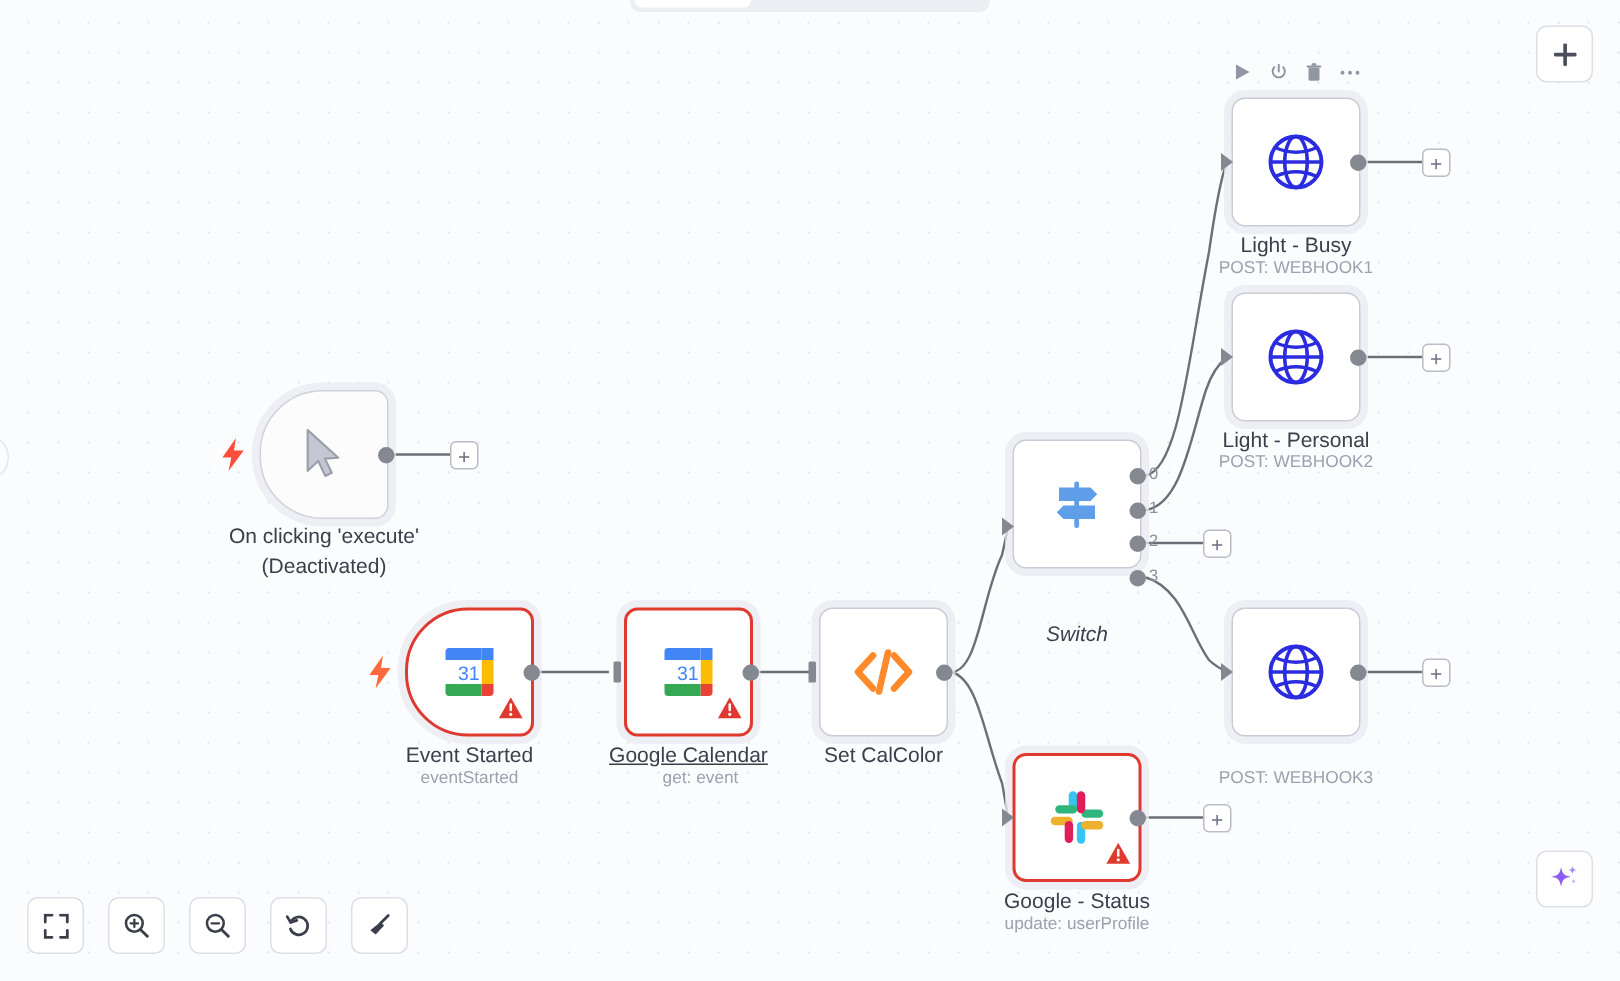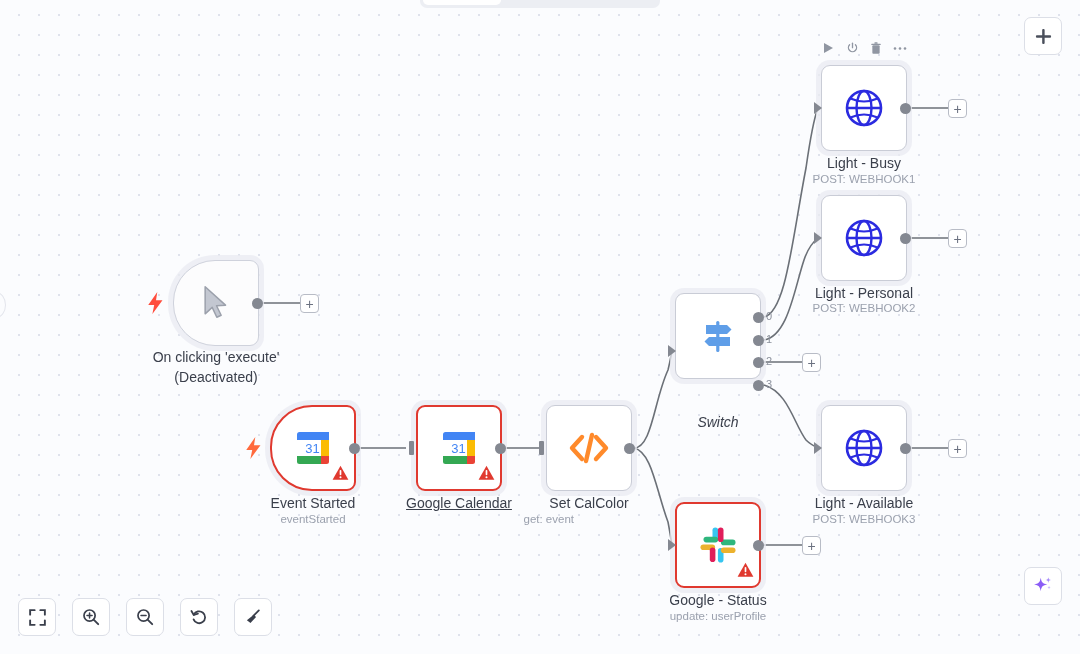--- a/index.html
+++ b/index.html
@@ -317,21 +317,21 @@
     <span class="warn">
       <svg width="17" height="16" viewBox="0 0 18 17">
         <polygon points="9,0.8 17.4,15.8 0.6,15.8" fill="#e0392f"></polygon>
         <rect x="8.1" y="5.2" width="1.8" height="5.6" rx="0.9" fill="#ffffff"></rect>
         <circle cx="9" cy="13" r="1.1" fill="#ffffff"></circle>
       </svg>
     </span>
   </div>
   <div class="outdot" style="left:495px; top:443px;"></div>
   <div class="nodelabel" style="left:364px; top:493px;text-decoration:underline;">Google Calendar</div>
-  <div class="nodesub" style="left:384px; top:513px;text-align:right;">get: event</div>
+  <div class="nodesub" style="left:372px; top:513px;">get: event</div>
 
   <div class="inbar" style="left:539px; top:441px;"></div>
   <div class="node" style="left:546px; top:405px;">
     <svg width="42" height="34" viewBox="0 0 42 34">
       <path d="M14 6 L4 17 L14 28" stroke="#ff8a2b" stroke-width="4.4" fill="none" stroke-linecap="round" stroke-linejoin="round"></path>
       <path d="M28 6 L38 17 L28 28" stroke="#ff8a2b" stroke-width="4.4" fill="none" stroke-linecap="round" stroke-linejoin="round"></path>
       <path d="M24 4 L18 30" stroke="#ff8a2b" stroke-width="4.4" fill="none" stroke-linecap="round"></path>
     </svg>
   </div>
   <div class="outdot" style="left:624px; top:443px;"></div>
@@ -392,21 +392,20 @@
     <svg width="44" height="44" viewBox="0 0 44 44">
       <circle cx="22" cy="22" r="17" fill="none" stroke="#2b2be0" stroke-width="2.6"></circle>
       <ellipse cx="22" cy="22" rx="7.5" ry="17" fill="none" stroke="#2b2be0" stroke-width="2.4"></ellipse>
       <line x1="5" y1="22" x2="39" y2="22" stroke="#2b2be0" stroke-width="2.4"></line>
       <path d="M8.5 12.5 Q22 18.5 35.5 12.5" fill="none" stroke="#2b2be0" stroke-width="2.2"></path>
       <path d="M8.5 31.5 Q22 25.5 35.5 31.5" fill="none" stroke="#2b2be0" stroke-width="2.2"></path>
     </svg>
   </div>
   <div class="outdot" style="left:900px; top:443px;"></div>
   <div class="plusstub" style="left:948px; top:439px;">+</div>
-  <div class="nodelabel" style="left:769px; top:493px;">Light - Available</div>
   <div class="nodesub" style="left:769px; top:513px;">POST: WEBHOOK3</div>
 
   <div class="inarrow" style="left:668px; top:539px;"></div>
   <div class="node error" style="left:675px; top:502px;">
     <svg width="40" height="40" viewBox="0 0 40 40">
       <rect x="14.5" y="2.5" width="5.6" height="14.6" rx="2.8" fill="#36c5f0"></rect>
       <rect x="5.5" y="11.8" width="14.6" height="5.6" rx="2.8" fill="#2eb67d"></rect>
       <rect x="2.5" y="19.5" width="14.6" height="5.6" rx="2.8" fill="#ecb22e"></rect>
       <rect x="11.8" y="22.4" width="5.6" height="14.6" rx="2.8" fill="#e01e5a"></rect>
       <rect x="19.9" y="22.9" width="5.6" height="14.6" rx="2.8" fill="#36c5f0"></rect>

